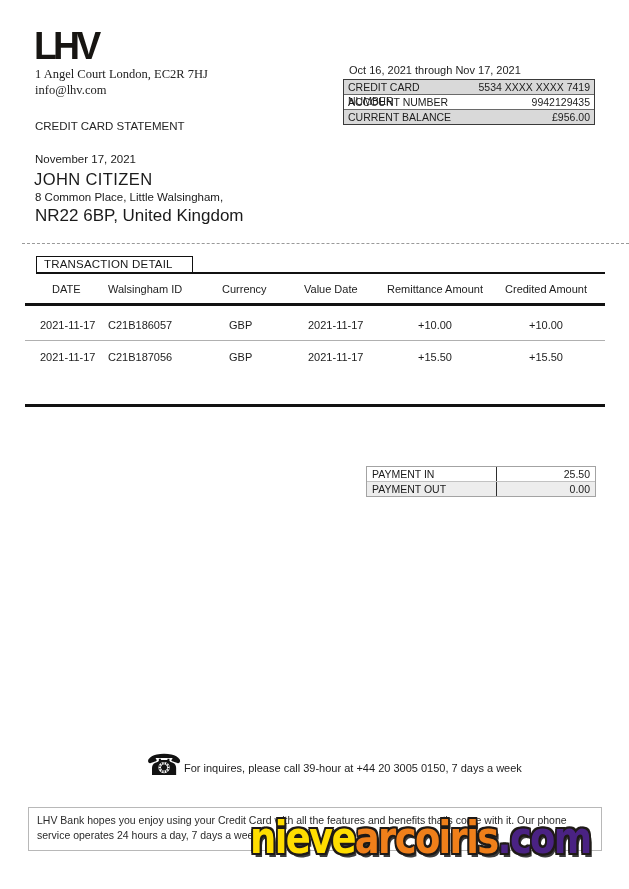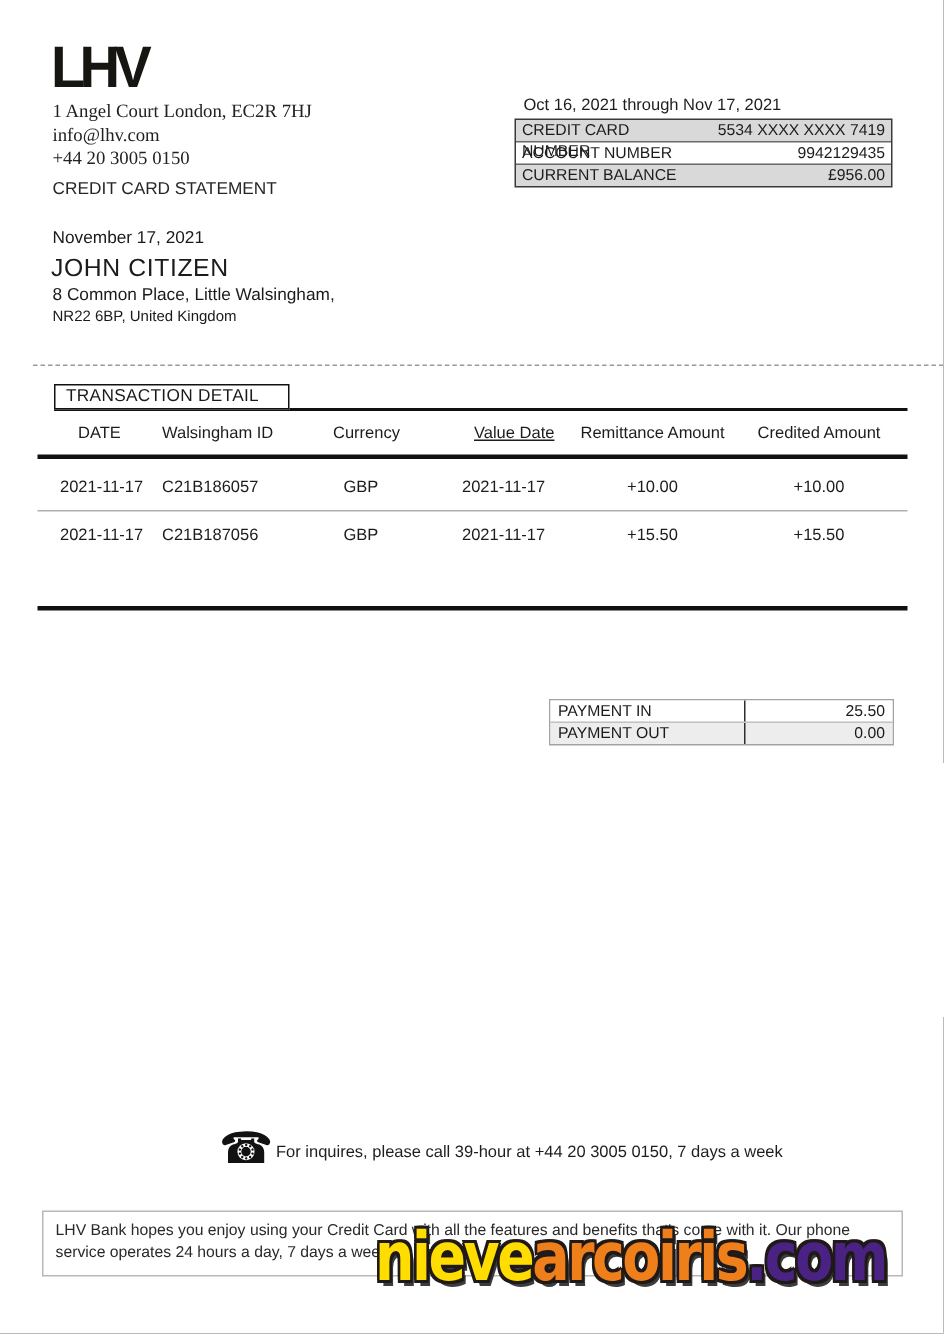--- a/index.html
+++ b/index.html
@@ -25,34 +25,34 @@
   .summary-row:first-child { border-top:none; }
   .summary-row .lbl { flex:1; padding-left:4px; color:#1c1c1c; }
   .summary-row .val { padding-right:4px; text-align:left; color:#1c1c1c;margin-left:11px; }
   .sum-shade { background:#d9d9d9;gap:41px; }
   .sum-plain { background:#ffffff; }
 
   
   .stmt-date { left:35px; top:153px; font-size:11.5px; }
   .cust-name { left:34px; top:170px; font-size:16.5px; letter-spacing:0.4px; color:#1b1b1b; }
   .cust-addr1 { left:35px; top:191px; font-size:11.5px; }
-  .cust-addr2 { left:35px; top:206px; font-size:10px; }
+  .cust-addr2 { left:35px; top:206px; font-size:17px; }
 
   
   .dash-line { left:22px; top:243px; width:607px; border-top:1px dashed #9a9a9a; height:0; }
   .tab-underline { left:36px; top:272px; width:569px; height:1.5px; background:#111; }
   .tab-box {
     left:36px; top:256px; width:148px; height:15px;
     border:1.5px solid #111; background:#fff;
     font-size:11.5px; line-height:15px; padding-left:7px; letter-spacing:0.2px;
   }
   .thead { top:283px; }
   .trow { left:0; width:629px; height:14px; font-size:11px; color:#1c1c1c; }
   .trow span { position:absolute; white-space:nowrap; }
-  .h1 { left:52px; } .h2 { left:108px; } .h3 { left:222px; } .h4 { left:316px;text-decoration:underline; }
+  .h1 { left:52px; } .h2 { left:108px; } .h3 { left:222px; } .h4 { left:304px; }
   .h5 { left:385px; width:100px; text-align:center; }
   .h6 { left:496px; width:100px; text-align:center; }
   .r1 { left:40px; } .r2 { left:108px; } .r3 { left:229px; } .r4 { left:308px; }
   .r5 { left:385px; width:100px; text-align:center; }
   .r6 { left:496px; width:100px; text-align:center; }
   .thick-line { left:25px; width:580px; height:2.5px; background:#111; }
   .tl-1 { top:303px; } .tl-2 { top:404px; }
   .row-1 { top:319px; } .row-2 { top:351px; }
   .row-sep { left:25px; top:340px; width:580px; height:1px; background:#b0b0b0; }
 
@@ -87,21 +87,20 @@
 </style>
 </head>
 <body>
 
 <div class="page">
 
   <div class="abs logo">LHV</div>
   <div class="abs addr-block">
     <div>1 Angel Court London, EC2R 7HJ</div>
     <div>info@lhv.com</div>
-    <div>+44 20 3005 0150</div>
   </div>
   <div class="abs doc-title">CREDIT CARD STATEMENT</div>
 
   <div class="abs period">Oct 16, 2021 through Nov 17, 2021</div>
   <div class="abs summary-box">
     <div class="summary-row sum-shade">
       <span class="lbl">CREDIT CARD NUMBER</span>
       <span class="val">5534 XXXX XXXX 7419</span>
     </div>
     <div class="summary-row sum-plain">

